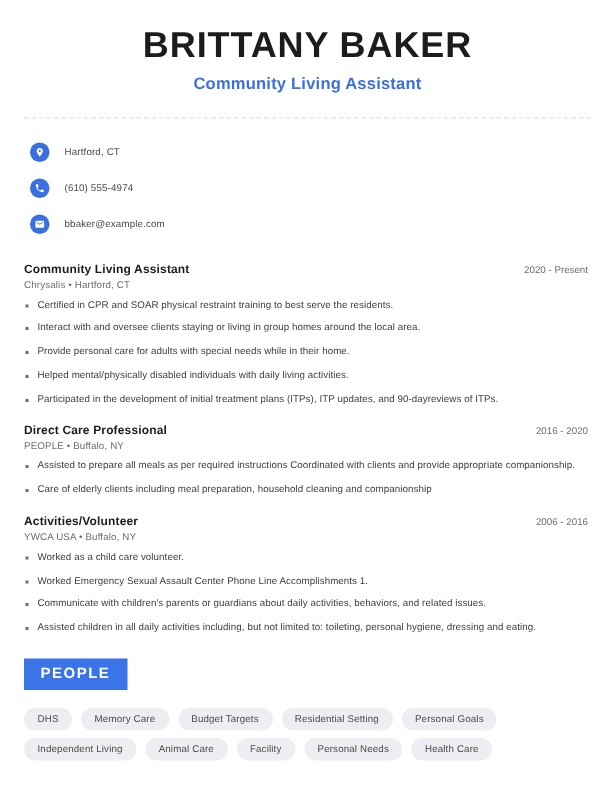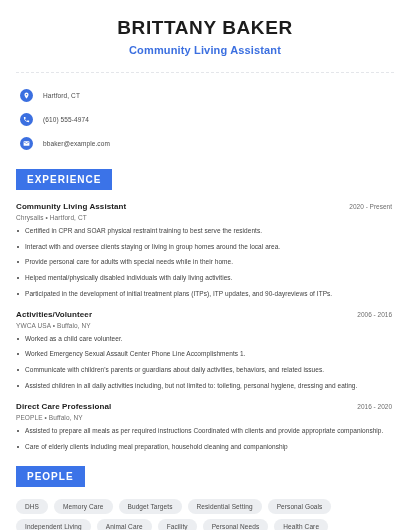--- a/index.html
+++ b/index.html
@@ -21,21 +21,21 @@
     padding: 0 16px;
     position: relative;
   }
 
   
   .header {
     padding-top: 17px;
     text-align: center;
   }
   .full-name {
-    font-size: 19px;
+    font-size: 24px;
     font-weight: bold;
     letter-spacing: 0.6px;
     color: #1c1c1c;
     line-height: 1.15;
   }
   .job-title {
     margin-top: 5px;
     font-size: 11px;
     font-weight: bold;
     color: #3b6fe0;
@@ -200,61 +200,60 @@
         <svg width="7" height="7" viewBox="0 0 24 24" fill="#ffffff">
           <path d="M20 4H4c-1.1 0-2 .9-2 2v12c0 1.1.9 2 2 2h16c1.1 0 2-.9 2-2V6c0-1.1-.9-2-2-2zm0 4.2-8 5-8-5V6l8 5 8-5v2.2z"></path>
         </svg>
       </span>
       <span class="contact-text">bbaker@example.com</span>
     </div>
 
   </div>
 
   <div class="section">
-    <div class="section-title">EXPERIENCE</div>
     <div class="section-body">
 
       <div class="job">
         <div class="job-head">
           <span class="job-role">Community Living Assistant</span>
           <span class="job-dates">2020 - Present</span>
         </div>
         <div class="job-org">Chrysalis • Hartford, CT</div>
         <ul class="bullets">
           <li>Certified in CPR and SOAR physical restraint training to best serve the residents.</li>
           <li>Interact with and oversee clients staying or living in group homes around the local area.</li>
           <li>Provide personal care for adults with special needs while in their home.</li>
           <li>Helped mental/physically disabled individuals with daily living activities.</li>
           <li>Participated in the development of initial treatment plans (ITPs), ITP updates, and 90-dayreviews of ITPs.</li>
         </ul>
       </div>
 
       <div class="job">
         <div class="job-head">
+          <span class="job-role">Direct Care Professional</span>
+          <span class="job-dates">2016 - 2020</span>
+        </div>
+        <div class="job-org">PEOPLE • Buffalo, NY</div>
+        <ul class="bullets">
+          <li>Assisted to prepare all meals as per required instructions Coordinated with clients and provide appropriate companionship.</li>
+          <li>Care of elderly clients including meal preparation, household cleaning and companionship</li>
+        </ul>
+      </div>
+
+      <div class="job">
+        <div class="job-head">
           <span class="job-role">Activities/Volunteer</span>
           <span class="job-dates">2006 - 2016</span>
         </div>
         <div class="job-org">YWCA USA • Buffalo, NY</div>
         <ul class="bullets">
           <li>Worked as a child care volunteer.</li>
           <li>Worked Emergency Sexual Assault Center Phone Line Accomplishments 1.</li>
           <li>Communicate with children's parents or guardians about daily activities, behaviors, and related issues.</li>
           <li>Assisted children in all daily activities including, but not limited to: toileting, personal hygiene, dressing and eating.</li>
-        </ul>
-      </div>
-
-      <div class="job">
-        <div class="job-head">
-          <span class="job-role">Direct Care Professional</span>
-          <span class="job-dates">2016 - 2020</span>
-        </div>
-        <div class="job-org">PEOPLE • Buffalo, NY</div>
-        <ul class="bullets">
-          <li>Assisted to prepare all meals as per required instructions Coordinated with clients and provide appropriate companionship.</li>
-          <li>Care of elderly clients including meal preparation, household cleaning and companionship</li>
         </ul>
       </div>
 
     </div>
   </div>
 
   <div class="section">
     <div class="section-title">PEOPLE</div>
     <div class="section-body">
       <div class="skills-wrap">

